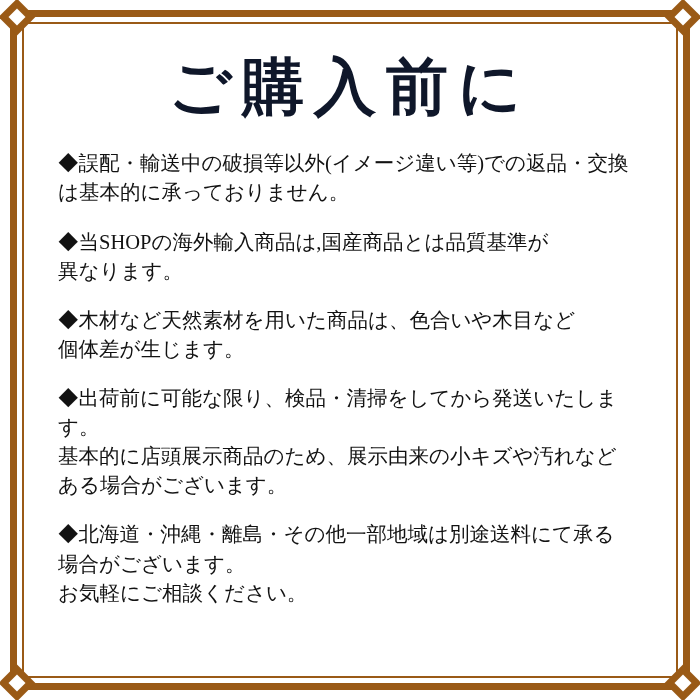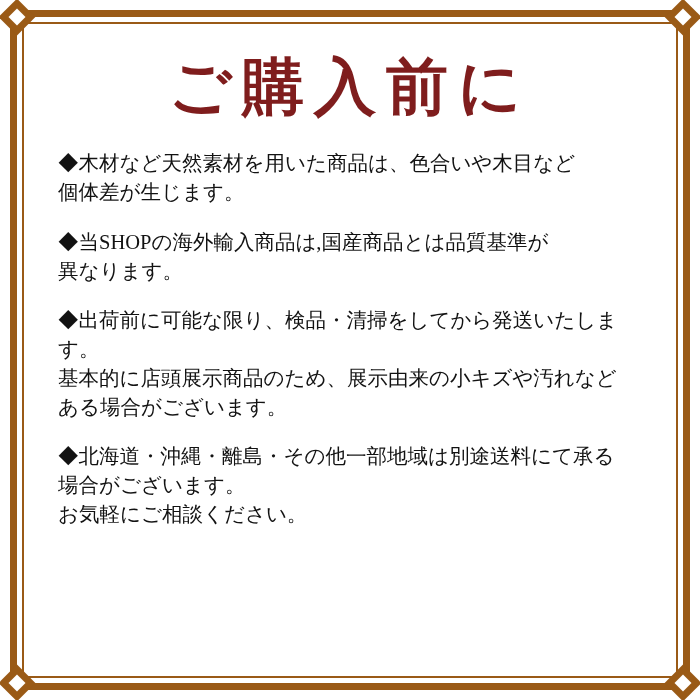--- a/index.html
+++ b/index.html
@@ -77,21 +77,21 @@
     box-sizing: border-box;
     padding: 6px 14px 0 14px;
   }
 
   .title {
     text-align: center;
     font-family: "Liberation Serif", serif;
     font-size: 62px;
     font-weight: 700;
     letter-spacing: 10px;
-    color: #7f1d1d;
+    color: #0f172a;
     margin: 12px 0 0 0;
     line-height: 1.15;
     white-space: nowrap;
   }
 
   .body-block {
     margin-top: 26px;
     padding-left: 8px;
     padding-right: 4px;
   }
@@ -123,24 +123,26 @@
   <div class="diamond-inner tl"></div>
   <div class="diamond-inner tr"></div>
   <div class="diamond-inner bl"></div>
   <div class="diamond-inner br"></div>
 
   <div class="content">
 
     <h1 class="title">ご購入前に</h1>
 
     <div class="body-block">
+      <p class="para">◆誤配・輸送中の破損等以外(イメージ違い等)での返品・交換
+は基本的に承っておりません。</p>
+      <p class="para">◆当SHOPの海外輸入商品は,国産商品とは品質基準が
+異なります。</p>
       <p class="para">◆木材など天然素材を用いた商品は、色合いや木目など
 個体差が生じます。</p>
-      <p class="para">◆当SHOPの海外輸入商品は,国産商品とは品質基準が
-異なります。</p>
       <p class="para">◆出荷前に可能な限り、検品・清掃をしてから発送いたします。
 基本的に店頭展示商品のため、展示由来の小キズや汚れなど
 ある場合がございます。</p>
       <p class="para">◆北海道・沖縄・離島・その他一部地域は別途送料にて承る
 場合がございます。
 お気軽にご相談ください。</p>
     </div>
 
   </div>
 </div>

